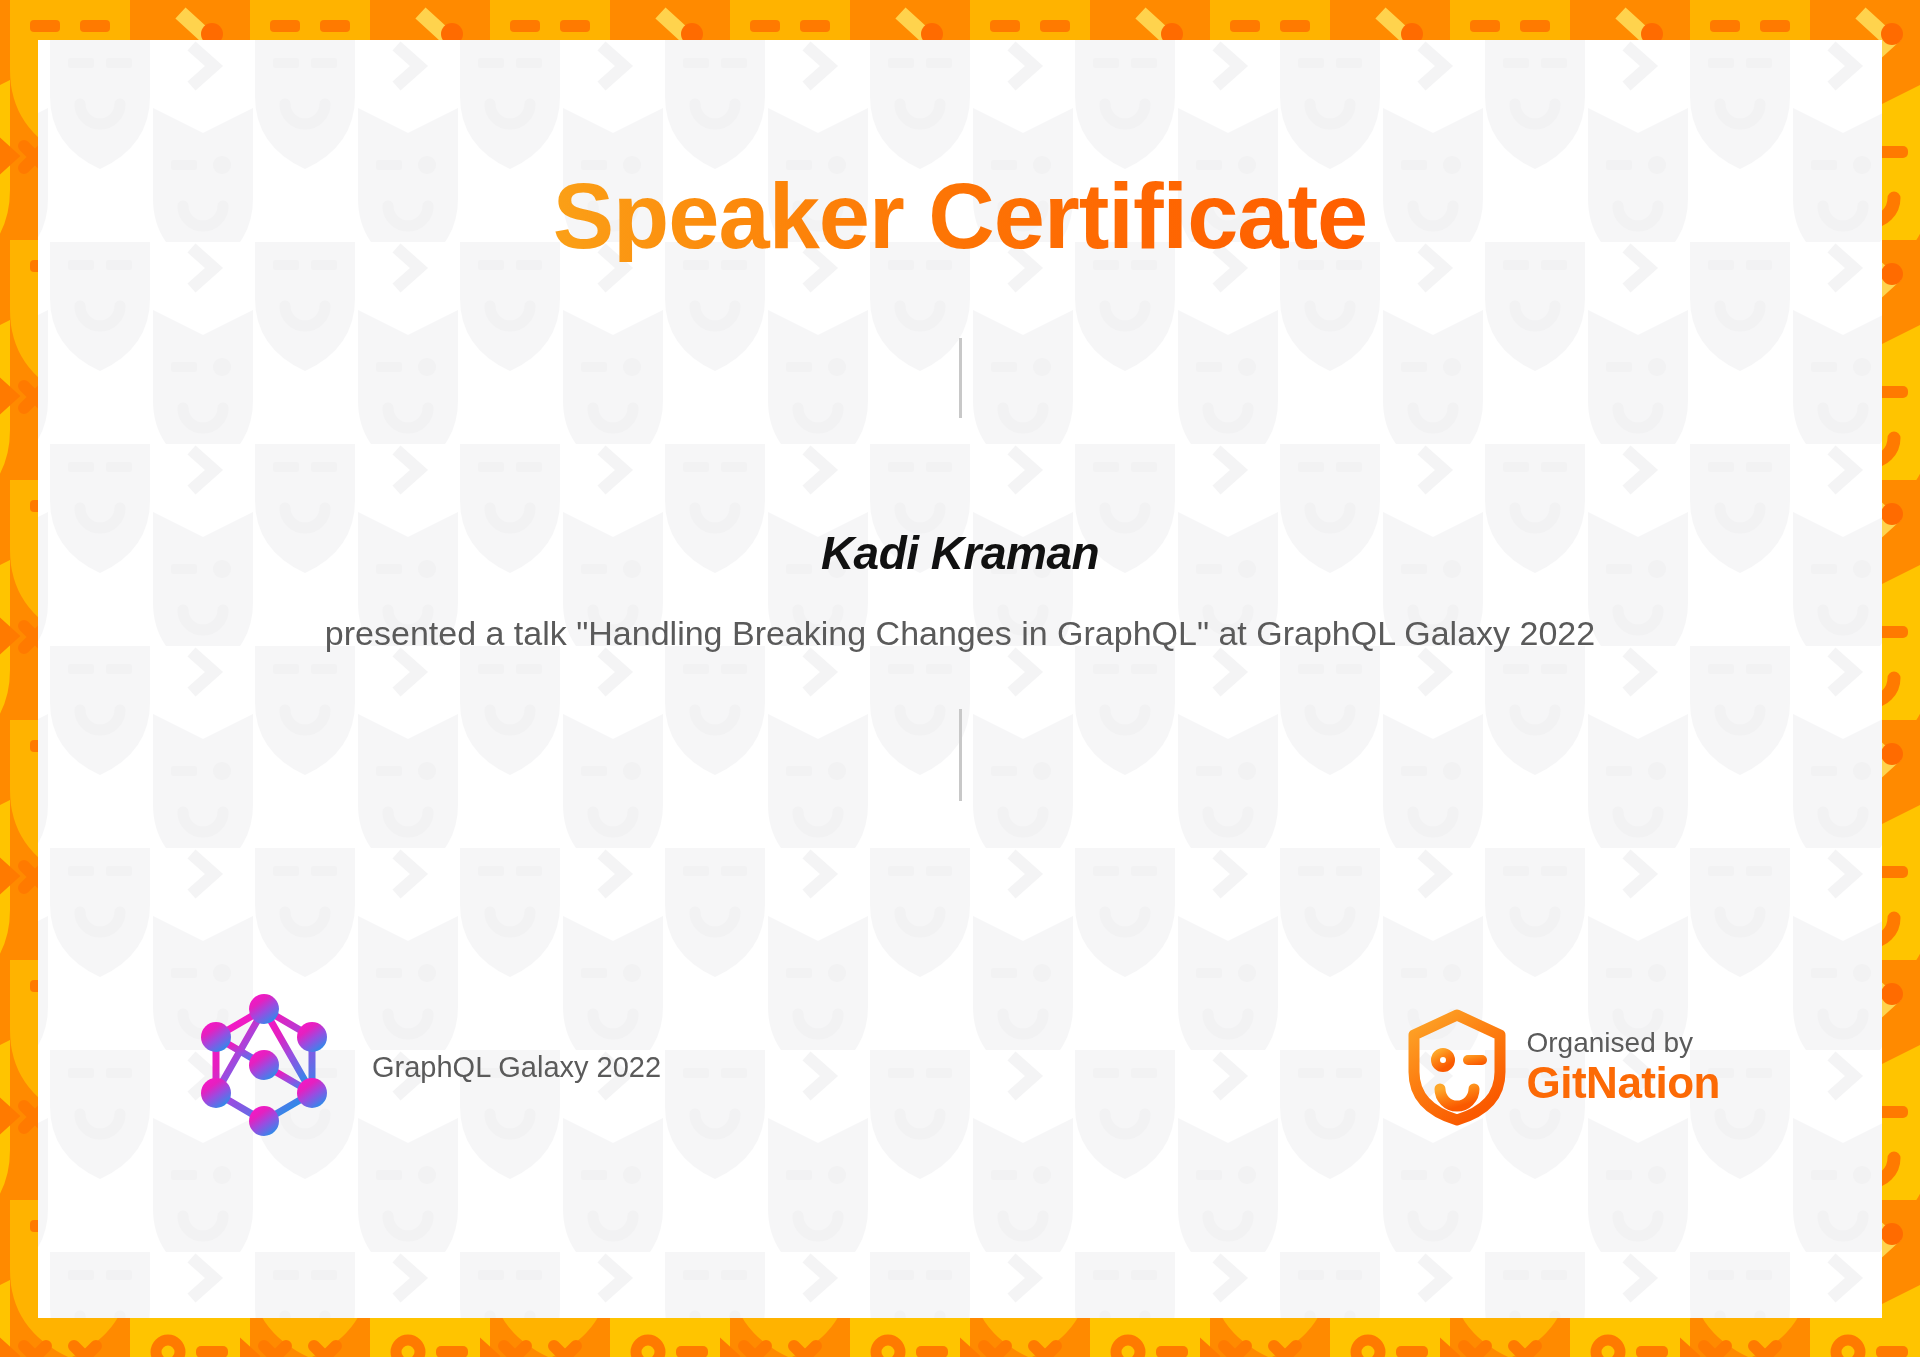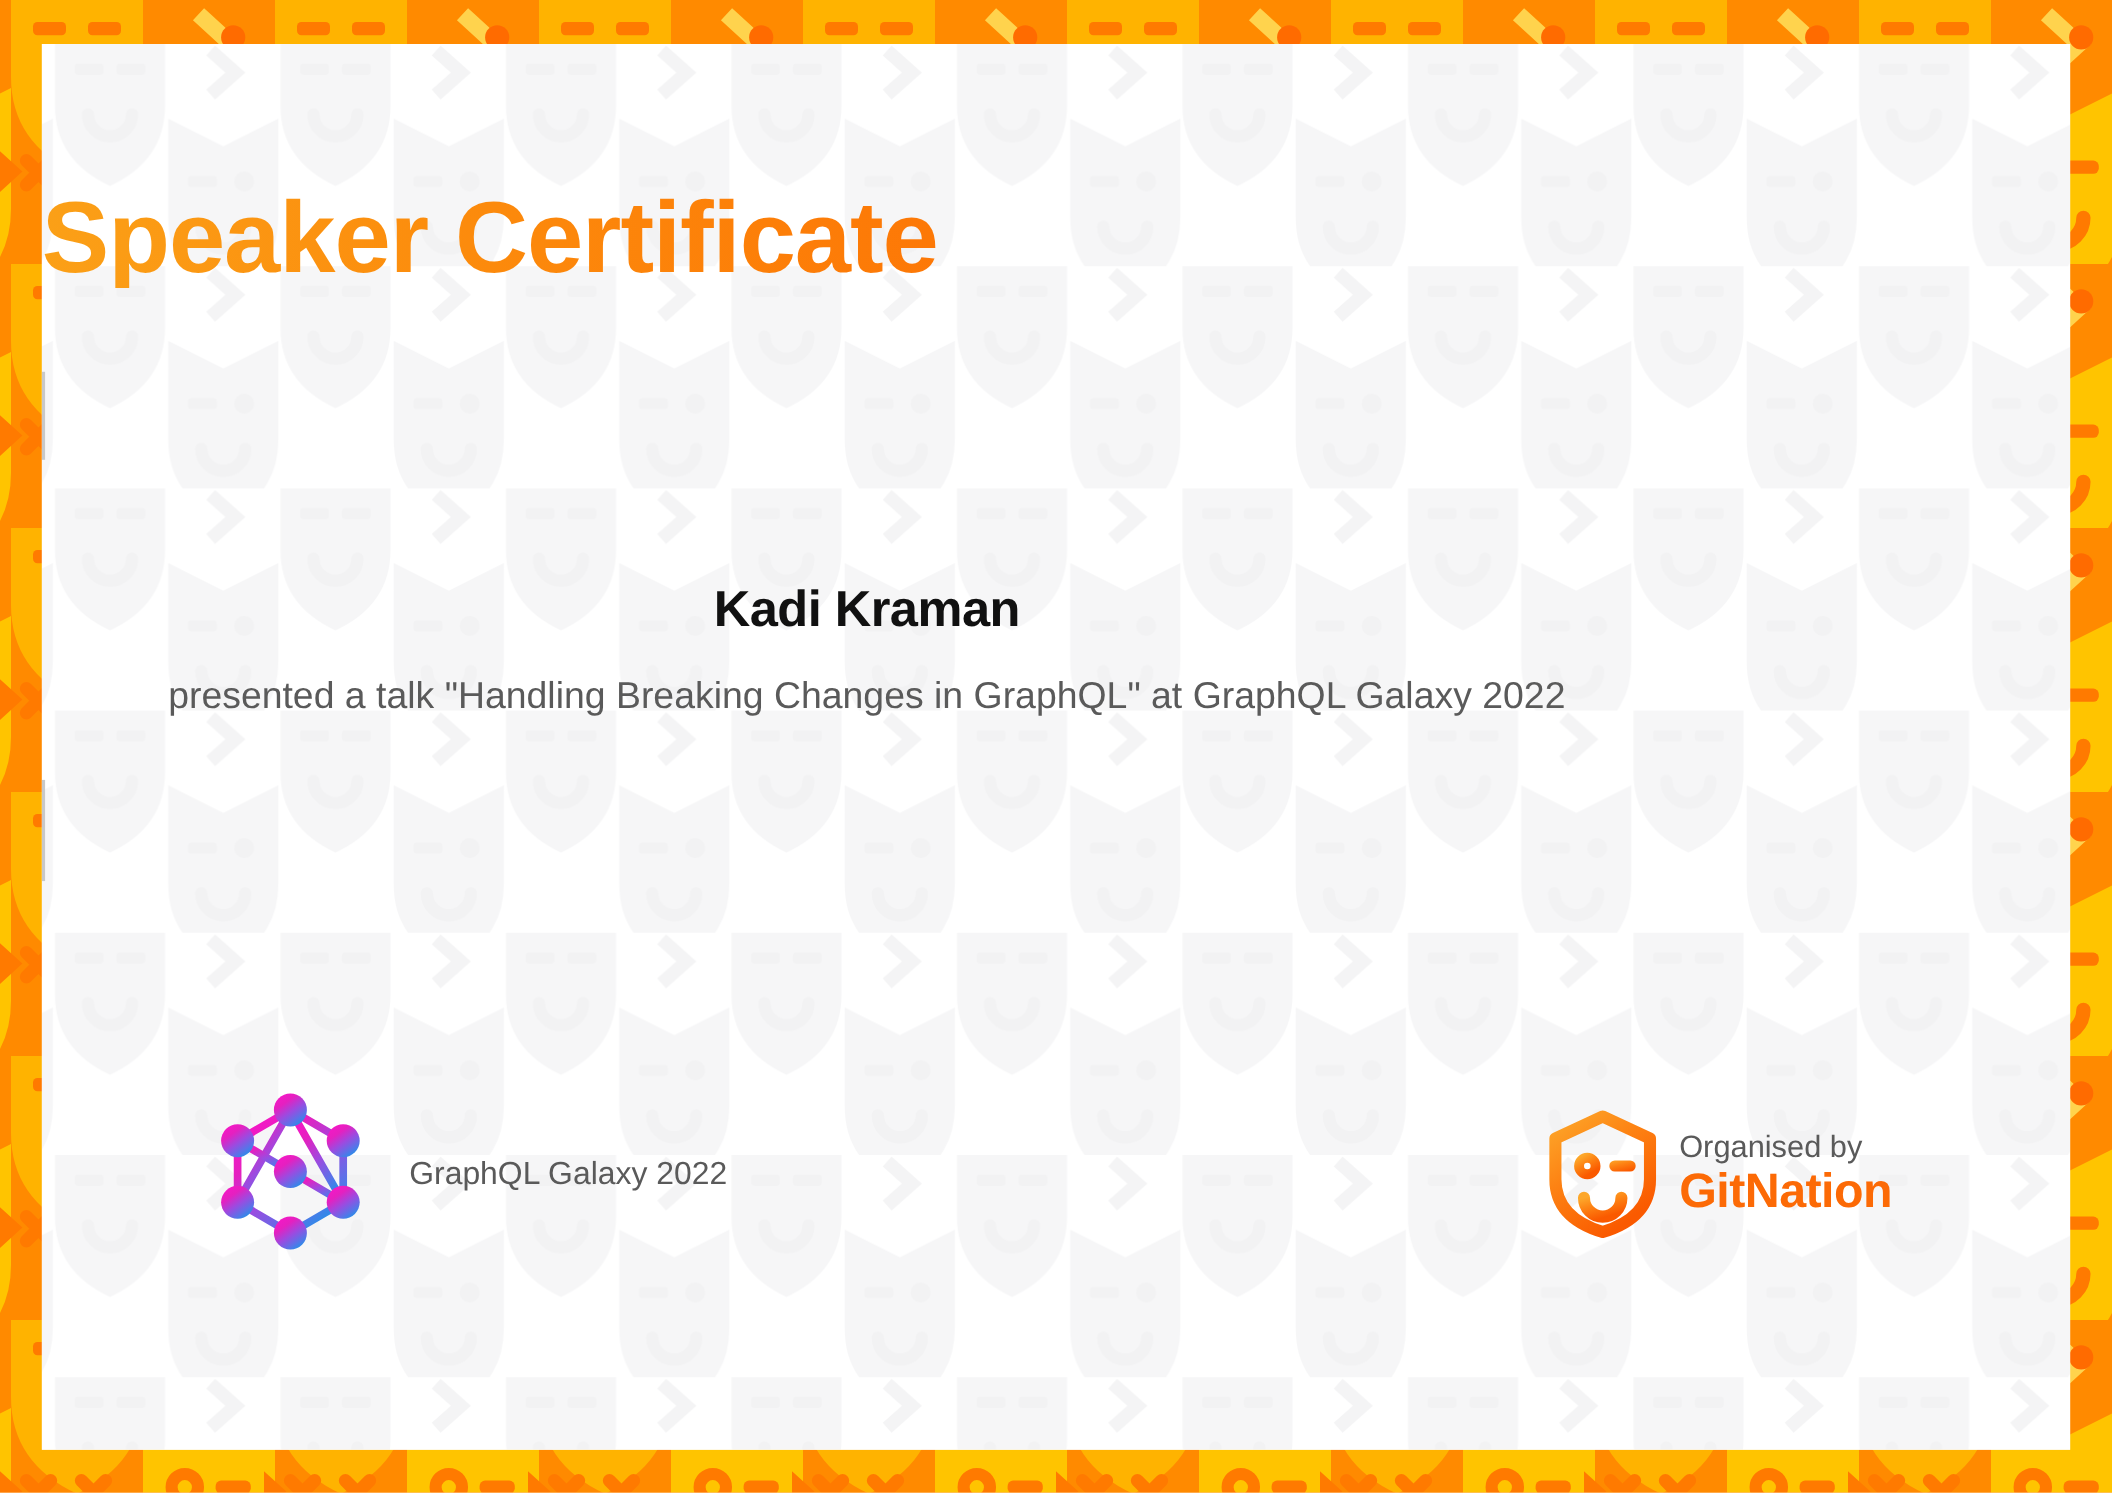--- a/index.html
+++ b/index.html
@@ -39,20 +39,21 @@
     position: absolute;
     inset: 0;
     pointer-events: none;
   }
 
   .sheet-content {
     position: absolute;
     inset: 0;
     display: flex;
     flex-direction: column;
+    align-items: center;
   }
 
   
   .cert-title {
     margin-top: 130px;
     font-size: 92px;
     font-weight: bold;
     letter-spacing: -1px;
     line-height: 1;
     background: linear-gradient(90deg, #FBA017 0%, #FC8A0C 22%, #FD7505 48%, #FE6702 72%, #FF5F00 100%);
@@ -83,20 +84,21 @@
     font-weight: normal;
     line-height: 1.2;
   }
   .recipient-name {
     margin-top: 24px;
     font-size: 46px;
     font-weight: bold;
     color: #111111;
     letter-spacing: -0.5px;
     line-height: 1.2;
+    font-style: italic;
   }
   .talk-line {
     margin: 30px auto 0;
     width: 1430px;
     font-size: 34px;
     color: #5A5A5A;
     line-height: 1.35;
   }
 
   

